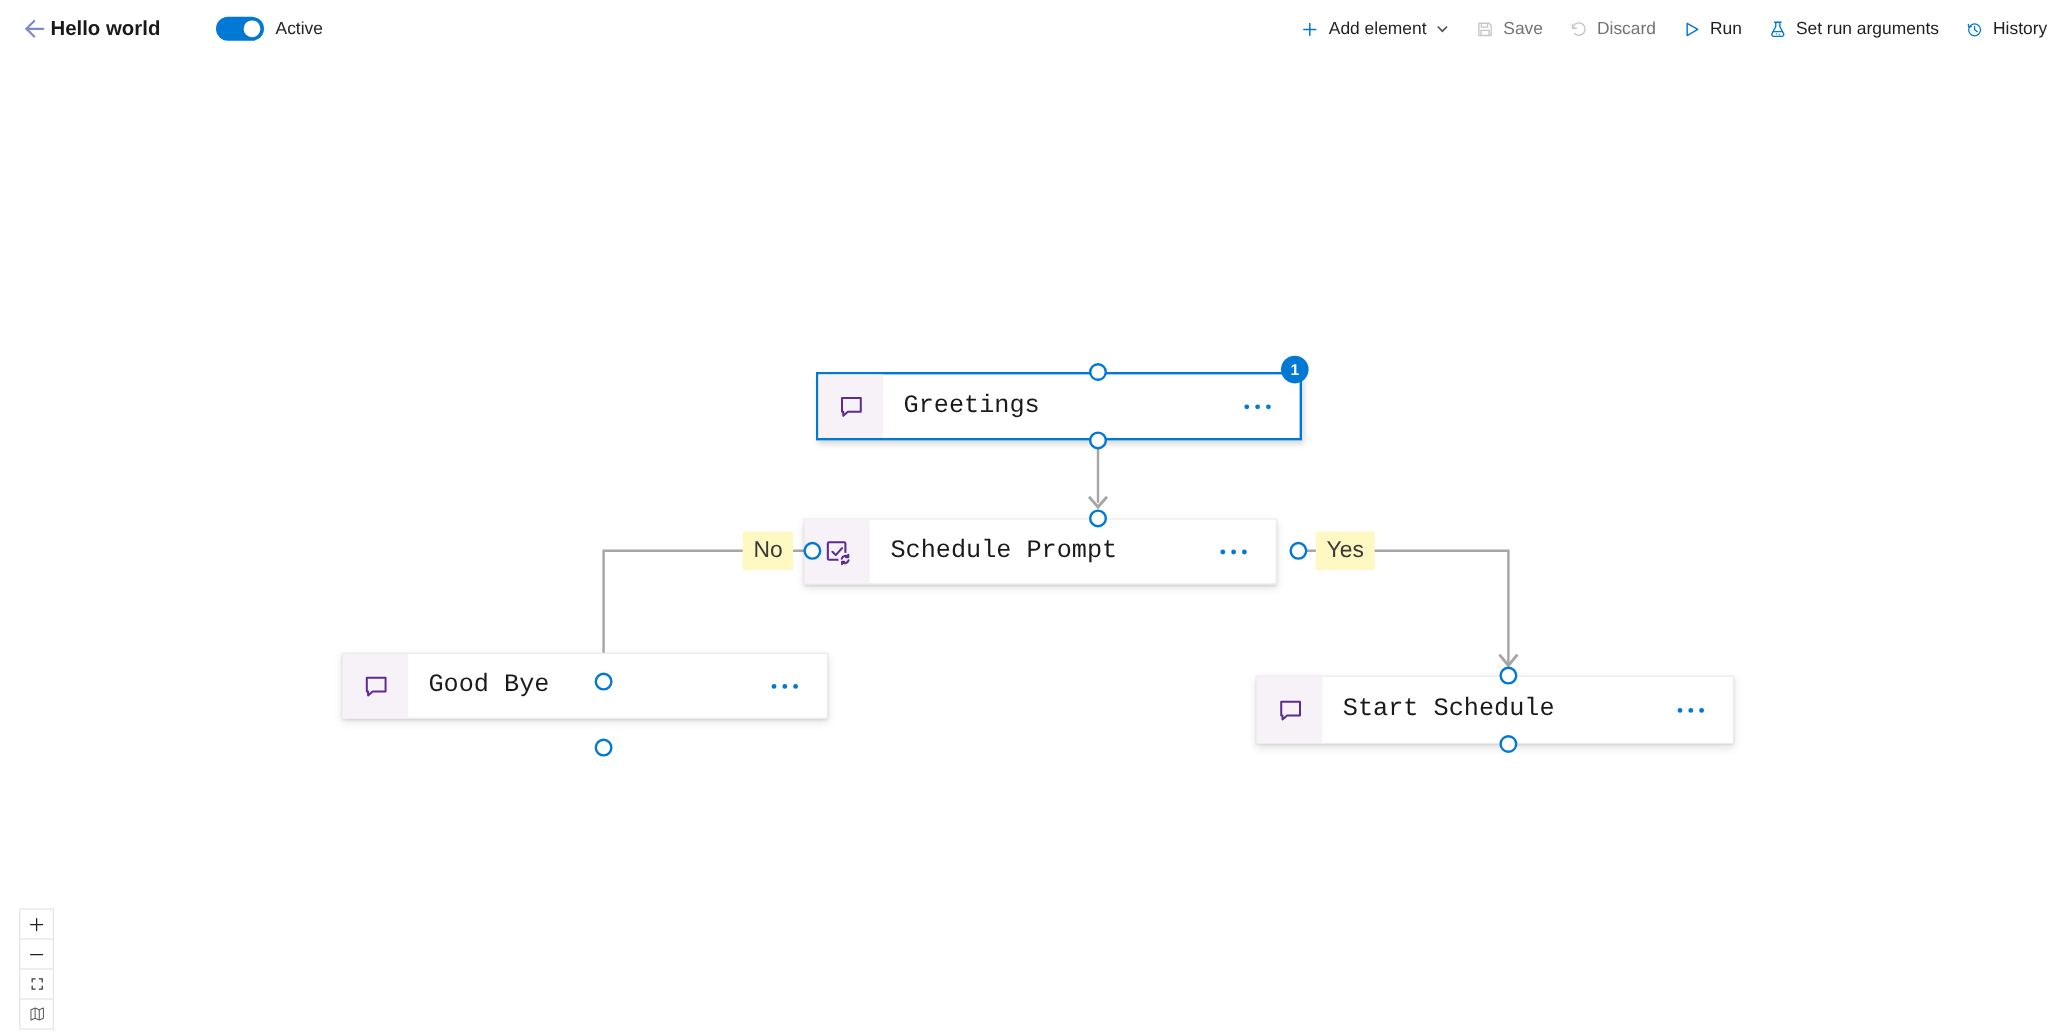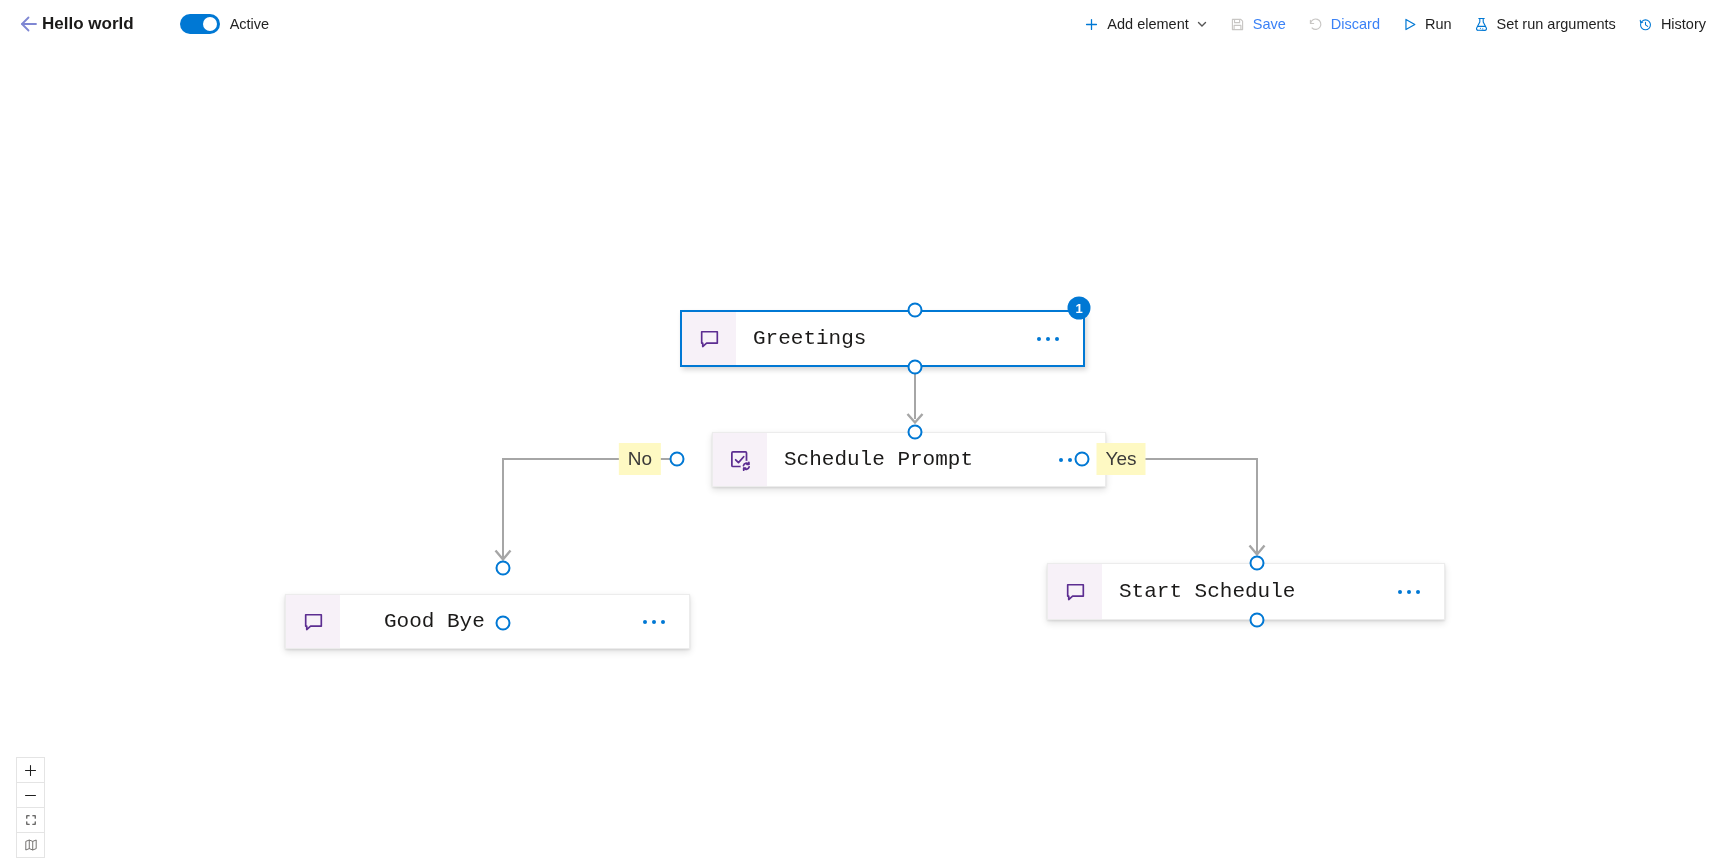--- a/index.html
+++ b/index.html
@@ -13,21 +13,21 @@
   .flow-title { margin-left:0; font-size:17px; font-weight:bold; color:#1b1a19; }
   .toggle { margin-left:46px; width:40px; height:20px; border-radius:10px; background:#0078d4;
             position:relative; cursor:pointer; }
   .toggle .knob { position:absolute; top:3px; left:23px; width:14px; height:14px;
                   border-radius:50%; background:#fff; }
   .toggle-label { margin-left:10px; font-size:14.5px; color:#242424; }
 
   .toolbar { margin-left:auto; display:flex; align-items:center; gap:21px; }
   .tbtn { display:flex; align-items:center; gap:7px; font-size:14.5px; color:#1f1f1f;
           background:none; border:none; cursor:pointer; font-family:inherit; white-space:nowrap; }
-  .tbtn.disabled { color:#3b82f6; cursor:default; }
+  .tbtn.disabled { color:#737373; cursor:default; }
   .tbtn svg { display:block; }
 
   
   .canvas { position:relative; width:1722px; height:814px; background:#fff; }
   .edges-svg { position:absolute; left:0; top:0; pointer-events:none; }
 
   .node { position:absolute; background:#fff; display:flex; align-items:center;
           border:1px solid #ececec; cursor:pointer;
           box-shadow:0 1px 2px rgba(0,0,0,.10), 0 3px 7px rgba(0,0,0,.12);font-family:Liberation Mono, monospace; }
   .node.selected { border:2.6px solid #0078d4;
@@ -155,41 +155,41 @@
     </div>
     <div class="node-title">Greetings</div>
     <div class="menu">
         <i></i>
         <i></i>
         <i></i>
       </div>
   </div>
   <div class="badge" style="left:1079px; top:260px;">1</div>
 
-  <div class="node" style="left:712px; top:384px; width:394px; height:55px;">
+  <div class="node" style="left:670px; top:384px; width:394px; height:55px;">
     <div class="icon-strip">
       <svg width="26" height="26" viewBox="0 0 24 24" fill="none" stroke="#5c2d91" stroke-width="1.6" stroke-linecap="round" stroke-linejoin="round">
         <rect x="4.5" y="4.5" width="13.5" height="13.5" rx="1"></rect>
         <path d="M8 11.8l2.6 2.6 4.8-5.4"></path>
         <circle cx="17.8" cy="17.8" r="5.2" fill="#f7f1f8" stroke="none"></circle>
         <path d="M15.2 17.2a2.9 2.9 0 0 1 4.8-1.4"></path>
         <path d="M20.4 18.4a2.9 2.9 0 0 1-4.8 1.4"></path>
         <path d="M20.2 14.2v1.8h-1.8"></path>
         <path d="M15.4 21.4v-1.8h1.8"></path>
       </svg>
     </div>
     <div class="node-title">Schedule Prompt</div>
     <div class="menu">
         <i></i>
         <i></i>
         <i></i>
       </div>
   </div>
 
-  <div class="node" style="left:285px; top:546px; width:405px; height:55px;gap:27px;">
+  <div class="node" style="left:285px; top:496px; width:405px; height:55px;">
     <div class="icon-strip">
       <svg width="25" height="25" viewBox="0 0 24 24" fill="none" stroke="#5c2d91" stroke-width="1.6" stroke-linejoin="round">
         <path d="M4.5 5.5h15v11H9.2l-3.7 3.2v-3.2h-1z"></path>
       </svg>
     </div>
     <div class="node-title">Good Bye</div>
     <div class="menu">
         <i></i>
         <i></i>
         <i></i>

